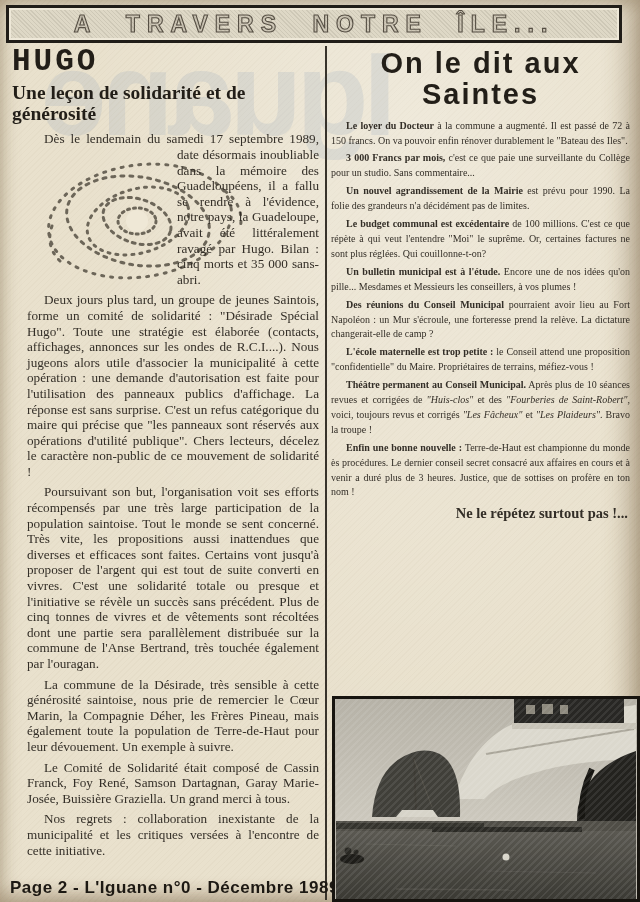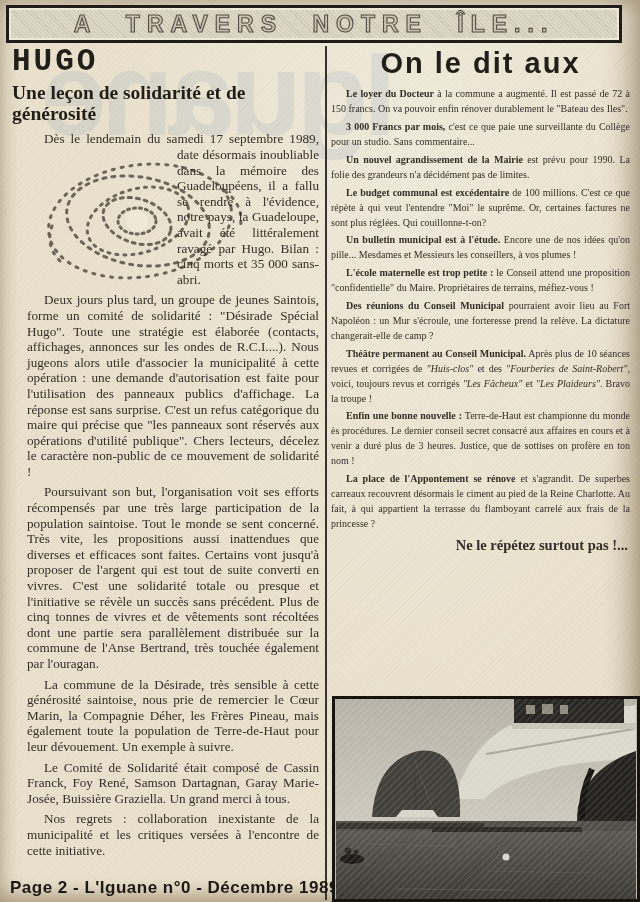--- a/index.html
+++ b/index.html
@@ -135,34 +135,34 @@
       <p>Le Comité de Solidarité était composé de Cassin Franck, Foy René, Samson Dartagnan, Garay Marie-Josée, Buissière Graziella. Un grand merci à tous.</p>
       <p>Nos regrets : collaboration inexistante de la municipalité et les critiques versées à l'encontre de cette initiative.</p>
 
     </div>
 
     <div class="divider"></div>
 
     <div class="col-right">
       <h1 class="saintes-title">
         <span>On le dit aux</span><br>
+        <span>Saintes</span>
       </h1>
 
       <p class="item"><b>Le loyer du Docteur</b><span> à la commune a augmenté. Il est passé de 72 à 150 francs. On va pouvoir enfin rénover durablement le "Bateau des Iles".</span></p>
       <p class="item"><b>3 000 Francs par mois,</b><span> c'est ce que paie une surveillante du Collège pour un studio. Sans commentaire...</span></p>
       <p class="item"><b>Un nouvel agrandissement de la Mairie</b><span> est prévu pour 1990. La folie des grandeurs n'a décidément pas de limites.</span></p>
       <p class="item"><b>Le budget communal est excédentaire</b><span> de 100 millions. C'est ce que répète à qui veut l'entendre "Moi" le suprême. Or, certaines factures ne sont plus réglées. Qui couillonne-t-on?</span></p>
       <p class="item"><b>Un bulletin municipal est à l'étude.</b><span> Encore une de nos idées qu'on pille... Mesdames et Messieurs les conseillers, à vos plumes !</span></p>
+      <p class="item"><b>Des réunions du Conseil Municipal</b><span> pourraient avoir lieu au Fort Napoléon : un Mur s'écroule, une forteresse prend la relève. La dictature changerait-elle de camp ?</span></p>
       <p class="item"><b>L'école maternelle est trop petite :</b><span> le Conseil attend une proposition "confidentielle" du Maire. Propriétaires de terrains, méfiez-vous !</span></p>
-      <p class="item"><b>Des réunions du Conseil Municipal</b><span> pourraient avoir lieu au Fort Napoléon : un Mur s'écroule, une forteresse prend la relève. La dictature changerait-elle de camp ?</span></p>
       <p class="item">
         <b>Théâtre permanent au Conseil Municipal.</b><span> Après plus de 10 séances revues et corrigées de </span><span class="it">"Huis-clos"</span><span> et des </span><span class="it">"Fourberies de Saint-Robert"</span><span>, voici, toujours revus et corrigés </span><span class="it">"Les Fâcheux"</span><span> et </span><span class="it">"Les Plaideurs"</span><span>. Bravo la troupe !</span>
       </p>
       <p class="item"><b>Enfin une bonne nouvelle :</b><span> Terre-de-Haut est championne du monde ès procédures. Le dernier conseil secret consacré aux affaires en cours et à venir a duré plus de 3 heures. Justice, que de sottises on profère en ton nom !</span></p>
-      <p class="item"><b>La place de l'Appontement se rénove</b><span> et s'agrandit. De superbes carreaux recouvrent désormais le ciment au pied de la Reine Charlotte. Au fait, à qui appartient la terrasse du flamboyant carrelé aux frais de la princesse ?</span></p>
 
       <div class="closing">Ne le répétez surtout pas !...</div>
     </div>
   </div>
 
   <div class="photo">
     <svg viewBox="0 0 300 200" xmlns="http://www.w3.org/2000/svg">
       <defs>
         <linearGradient id="sky" x1="0" y1="0" x2="0" y2="1">
           <stop offset="0" stop-color="#b6b2a7"></stop>

